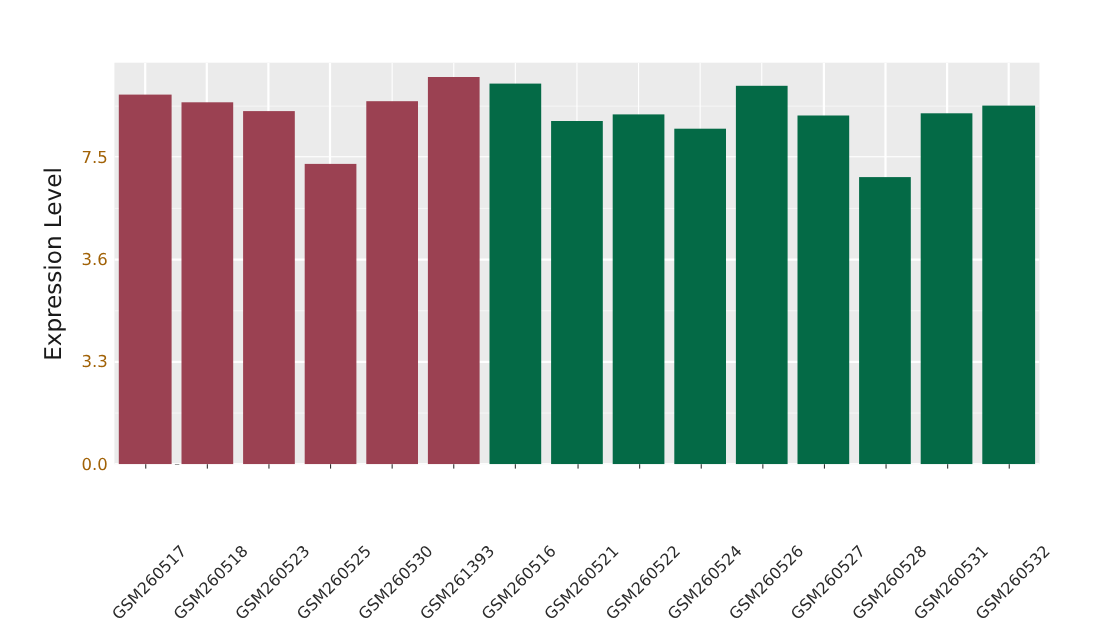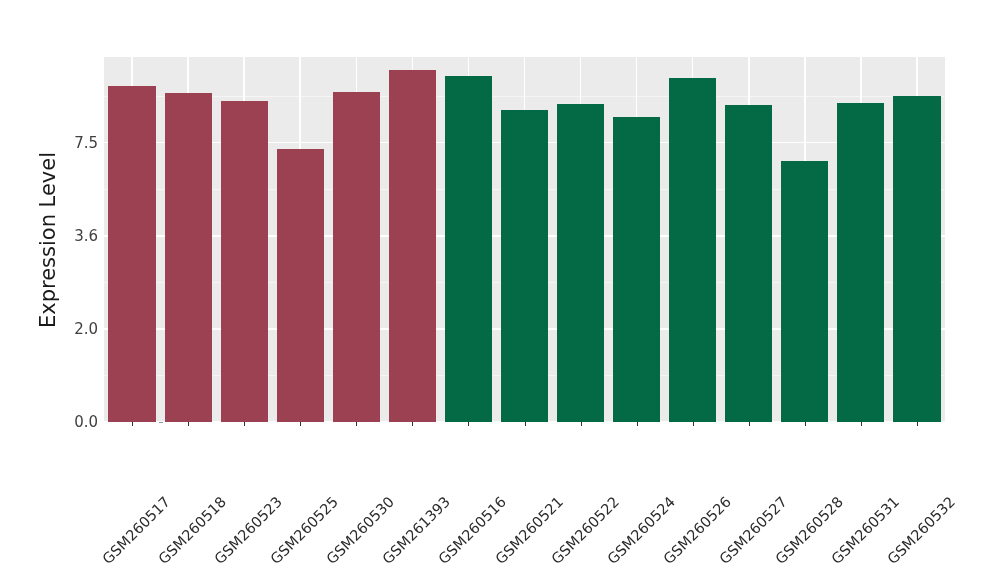--- a/index.html
+++ b/index.html
@@ -45,21 +45,21 @@
     left: 60px;
     top: 57px;
     width: 38px;
     height: 365px;
   }
   .y-ticklabel {
     position: absolute;
     right: 0px;
     transform: translateY(-50%);
     font-size: 15px;
-    color: #404040;
+    color: #a16207;
     text-align: left;
     white-space: nowrap;
   }
   .y-tickmark {
     position: absolute;
     left: 99px;
     width: 4px;
     height: 1px;
     background: #333333;
     transform: translateY(-50%);
@@ -137,21 +137,21 @@
 
 <div id="chart-root">
 
   <div class="y-axis-title-wrap">
     <span class="y-axis-title-inner">Expression Level</span>
   </div>
 
   <div class="y-ticklabels">
       <div class="y-ticklabel" style="top: 365px;">0.0</div>
       <div class="y-tickmark" style="top: 365px;"></div>
-      <div class="y-ticklabel" style="top: 271.888px;">2.0</div>
+      <div class="y-ticklabel" style="top: 271.888px;">3.3</div>
       <div class="y-tickmark" style="top: 271.888px;"></div>
       <div class="y-ticklabel" style="top: 178.776px;">3.6</div>
       <div class="y-tickmark" style="top: 178.776px;"></div>
       <div class="y-ticklabel" style="top: 85.6633px;">7.5</div>
       <div class="y-tickmark" style="top: 85.6633px;"></div>
     </div>
 
   <div class="panel">
       <div class="gridline-minor-y" style="top: 317.944px;"></div>
       <div class="gridline-minor-y" style="top: 224.832px;"></div>

